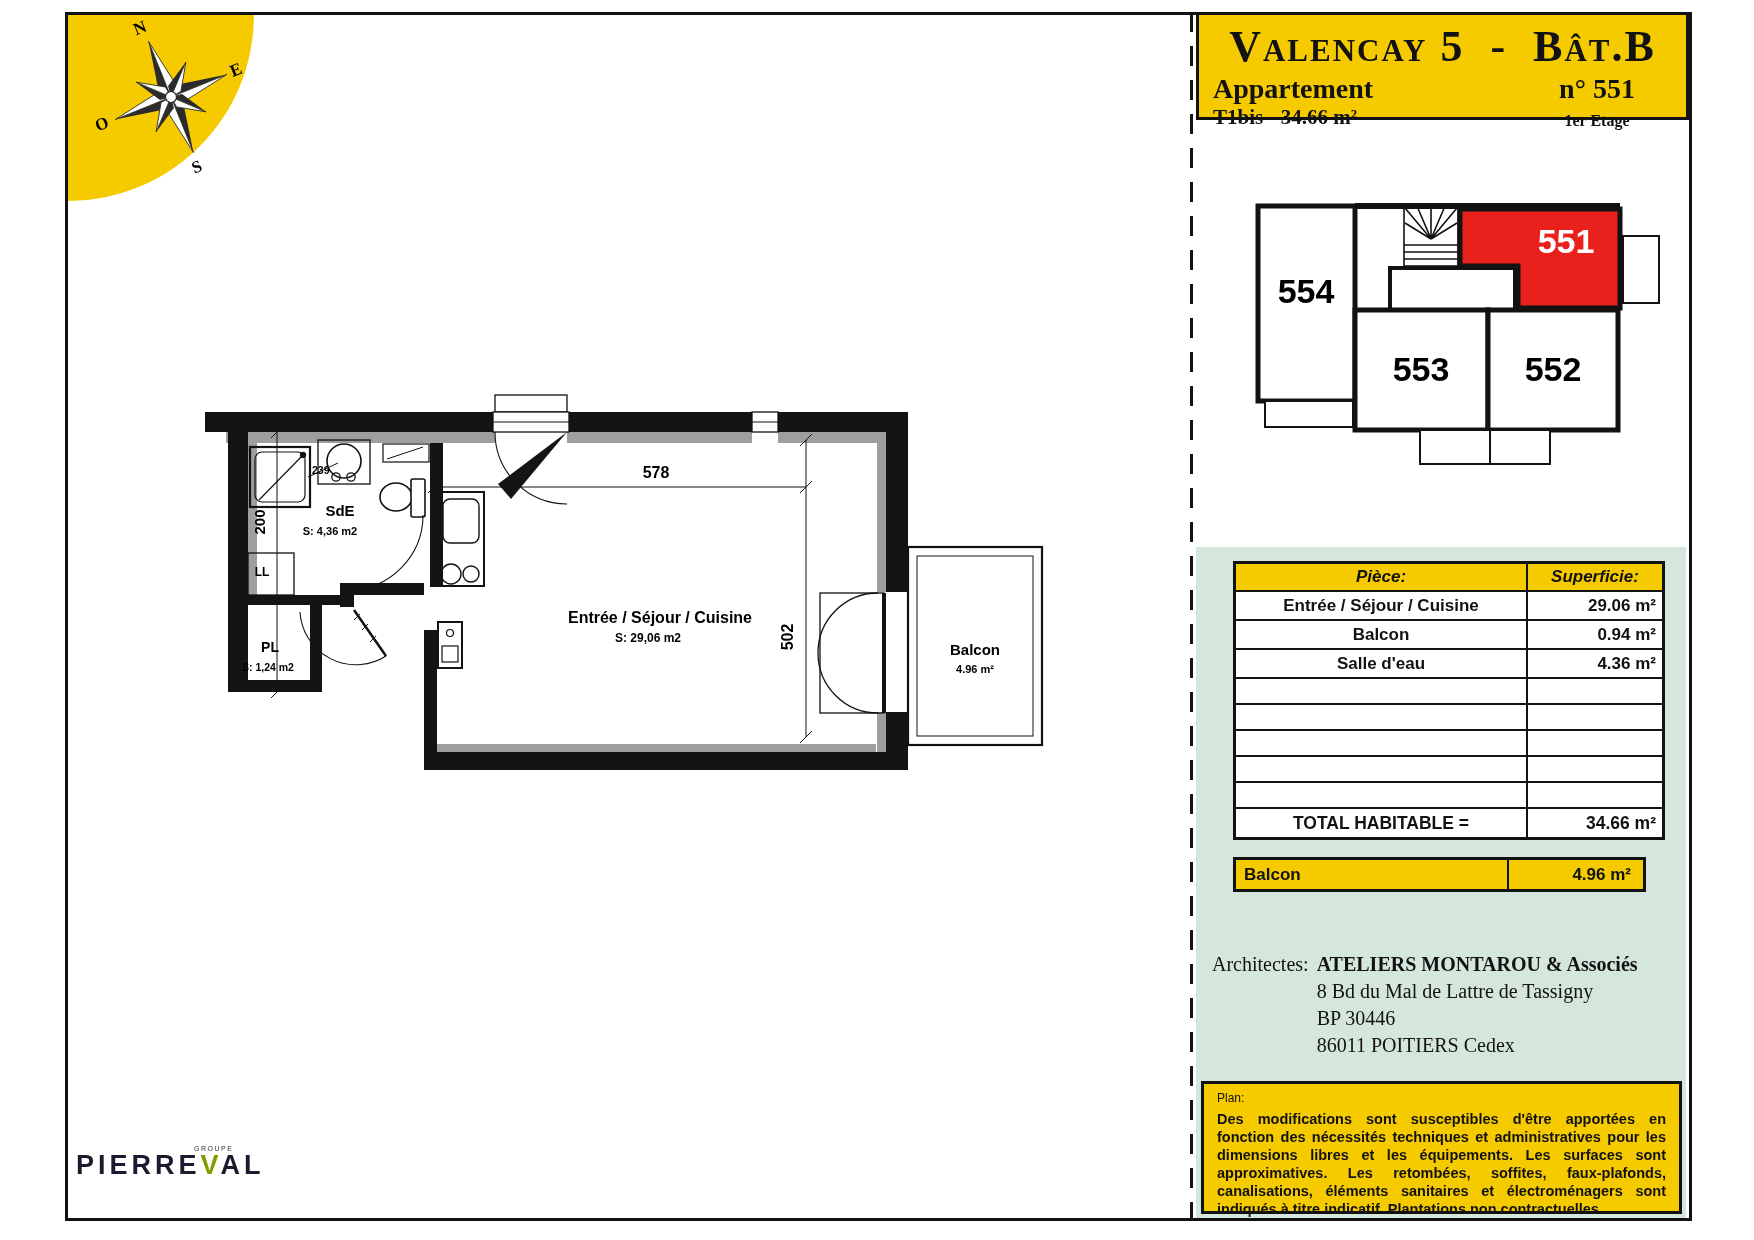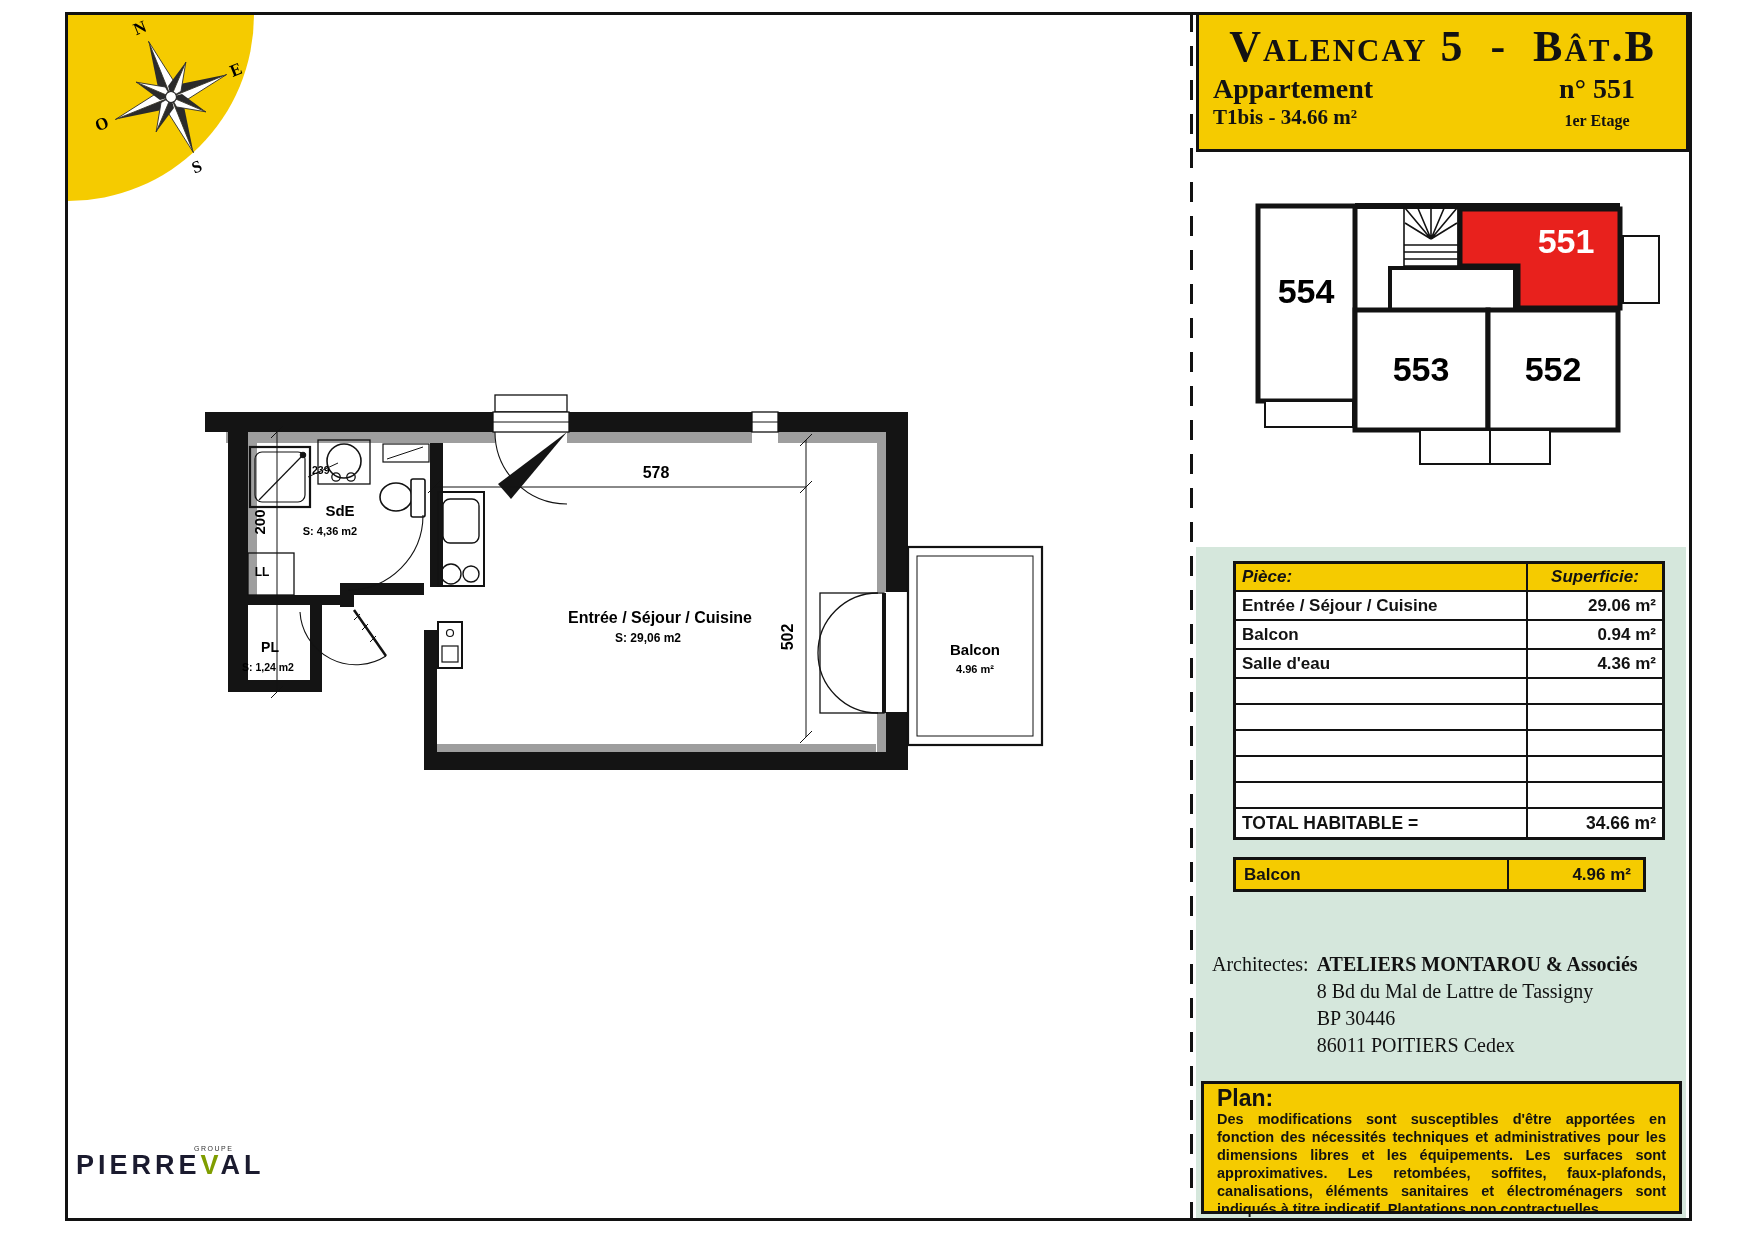--- a/index.html
+++ b/index.html
@@ -3,57 +3,57 @@
 <meta charset="utf-8">
 <style>
   html,body{margin:0;padding:0;background:#e8e8e8;}
   .page{position:relative;width:1754px;height:1240px;background:#fff;overflow:hidden;
         font-family:"Liberation Sans",sans-serif;color:#121212;}
   .abs{position:absolute;}
   .frame{left:65px;top:12px;width:1621px;height:1203px;border:3px solid #121212;}
   .divider{left:1190px;top:12px;width:3px;height:1206px;
            background:repeating-linear-gradient(180deg,#121212 0 20px,transparent 20px 34px);}
   
-  .title-box{left:1196px;top:12px;width:493px;height:140px;background:#F5CB00;
+  .title-box{left:1196px;top:12px;width:493px;height:108px;background:#F5CB00;
              border:3px solid #121212;box-sizing:border-box;}
   .title-main{display:flex;justify-content:center;gap:26px;margin-top:8px;
               font-family:"Liberation Serif",serif;font-weight:bold;font-variant:small-caps;
               font-size:44px;letter-spacing:2px;line-height:48px;}
   .title-row{display:flex;justify-content:space-between;align-items:flex-end;padding:0 14px;}
   .title-row .right{width:150px;text-align:center;}
   .apt{font-family:"Liberation Serif",serif;font-weight:bold;font-size:28px;line-height:32px;}
   .unit-no{font-family:"Liberation Serif",serif;font-weight:bold;font-size:28px;}
   .type-surface{font-family:"Liberation Serif",serif;font-weight:700;font-size:21px;}
   .floor-lbl{font-family:"Liberation Serif",serif;font-weight:bold;font-size:16px;}
   
   .green-panel{left:1196px;top:547px;width:490px;height:671px;background:#D5E7DC;}
   table.surface{position:absolute;left:37px;top:14px;border-collapse:collapse;background:#fff;
                 border:3px solid #121212;table-layout:fixed;width:412px;}
   table.surface td{border:2px solid #121212;font-weight:bold;font-size:17px;padding:0 6px;
                    white-space:nowrap;overflow:hidden;}
-  td.c1{width:278px;}
+  td.c1{width:278px;text-align:center;}
   td.c2{width:122px;text-align:right;padding-right:12px;}
   tr.hdr td{background:#F5CB00;font-style:italic;height:26px;}
   tr.hdr td.c2{text-align:center;padding-right:6px;}
   tr.data td{height:27px;}
   tr.empty td{height:24px;}
   tr.total td{height:28px;font-size:17.5px;}
   .balcon-row{position:absolute;left:37px;top:310px;width:407px;height:29px;background:#F5CB00;
               border:3px solid #121212;display:flex;align-items:center;}
   .balcon-row .bl{flex:1;font-weight:bold;font-size:17px;padding-left:8px;}
   .balcon-row .bv{width:122px;border-left:2px solid #121212;align-self:stretch;display:flex;
                   align-items:center;justify-content:flex-end;padding-right:12px;
                   font-weight:bold;font-size:17px;}
   .architects{position:absolute;left:16px;top:404px;display:flex;
               font-family:"Liberation Serif",serif;font-size:20px;line-height:27px;}
   .arch-label{margin-right:8px;}
   .arch-name{font-weight:bold;}
   .plan-note{position:absolute;left:5px;top:534px;width:481px;height:133px;background:#F5CB00;
              border:3px solid #121212;box-sizing:border-box;padding:3px 13px 0 13px;}
-  .plan-note .pn-title{font-weight:bold;font-size:23px;line-height:23px;}
+  .plan-note .pn-title{font-weight:normal;font-size:12px;line-height:23px;}
   .plan-note .pn-body{font-weight:bold;font-size:14.5px;line-height:18px;text-align:justify;}
   
   .logo{left:76px;top:1150px;position:absolute;}
   .logo-text{font-weight:bold;font-size:27px;letter-spacing:4px;color:#1b1b2f;}
   .logo-v{color:#7f9d00;}
   .logo-tiny{position:absolute;top:-5px;left:118px;font-size:7px;letter-spacing:1.5px;color:#333;}
   svg text{font-family:"Liberation Sans",sans-serif;}
   .serifTxt{font-family:"Liberation Serif",serif;}
 </style>
 </head>

